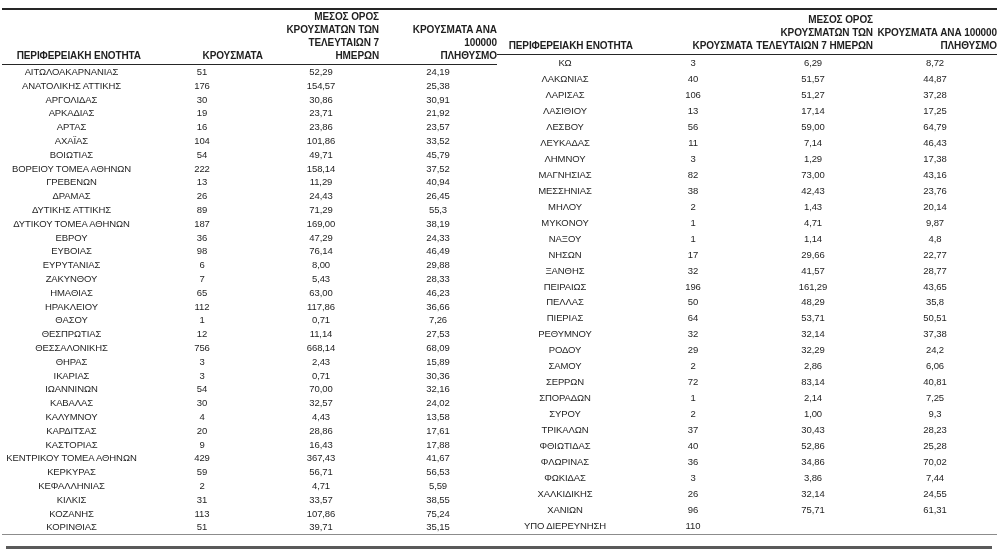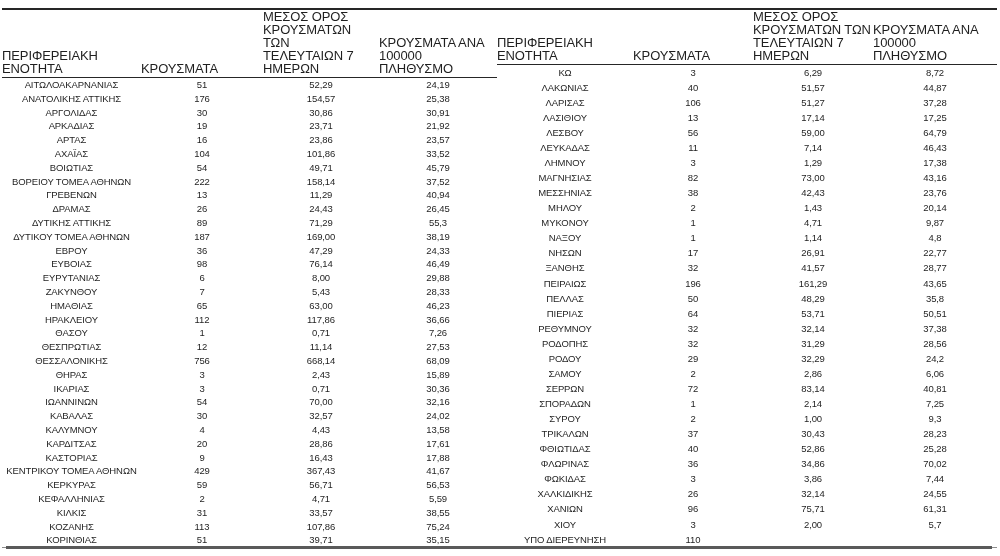--- a/index.html
+++ b/index.html
@@ -36,25 +36,25 @@
   table.t-left  col.c2 { width: 122px; }
   table.t-left  col.c3 { width: 116px; }
   table.t-left  col.c4 { width: 118px; }
 
   table.t-right col.c1 { width: 136px; }
   table.t-right col.c2 { width: 120px; }
   table.t-right col.c3 { width: 120px; }
   table.t-right col.c4 { width: 124px; }
 
   thead th {
-    font-weight: normal;
-    font-size: 13px;
+    font-weight: bold;
+    font-size: 10px;
     line-height: 13px;
     vertical-align: bottom;
-    text-align: left;
+    text-align: right;
     white-space: pre-line;
     height: 42px;
     padding: 0 0 2px 0;
     border-bottom: 1.6px solid #262626;
     color: #1f1f1f;
     letter-spacing: -0.1px;
   }
   tbody td {
     height: 13.8px;
     line-height: 13.8px;
@@ -441,21 +441,21 @@
           <tr>
             <td>ΝΑΞΟΥ</td>
             <td>1</td>
             <td>1,14</td>
             <td>4,8</td>
           </tr>
 
           <tr>
             <td>ΝΗΣΩΝ</td>
             <td>17</td>
-            <td>26,91</td>
+            <td>29,66</td>
             <td>22,77</td>
           </tr>
 
 
           <tr>
             <td>ΞΑΝΘΗΣ</td>
             <td>32</td>
             <td>41,57</td>
             <td>28,77</td>
           </tr>
@@ -483,26 +483,20 @@
           </tr>
 
 
           <tr>
             <td>ΡΕΘΥΜΝΟΥ</td>
             <td>32</td>
             <td>32,14</td>
             <td>37,38</td>
           </tr>
 
-          <tr>
-            <td>ΡΟΔΟΠΗΣ</td>
-            <td>32</td>
-            <td>31,29</td>
-            <td>28,56</td>
-          </tr>
 
           <tr>
             <td>ΡΟΔΟΥ</td>
             <td>29</td>
             <td>32,29</td>
             <td>24,2</td>
           </tr>
 
           <tr>
             <td>ΣΑΜΟΥ</td>
@@ -567,26 +561,20 @@
             <td>24,55</td>
           </tr>
 
           <tr>
             <td>ΧΑΝΙΩΝ</td>
             <td>96</td>
             <td>75,71</td>
             <td>61,31</td>
           </tr>
 
-          <tr>
-            <td>ΧΙΟΥ</td>
-            <td>3</td>
-            <td>2,00</td>
-            <td>5,7</td>
-          </tr>
 
           <tr>
             <td>ΥΠΟ ΔΙΕΡΕΥΝΗΣΗ</td>
             <td>110</td>
             <td></td>
             <td></td>
           </tr>
         </tbody>
     </table>
 

